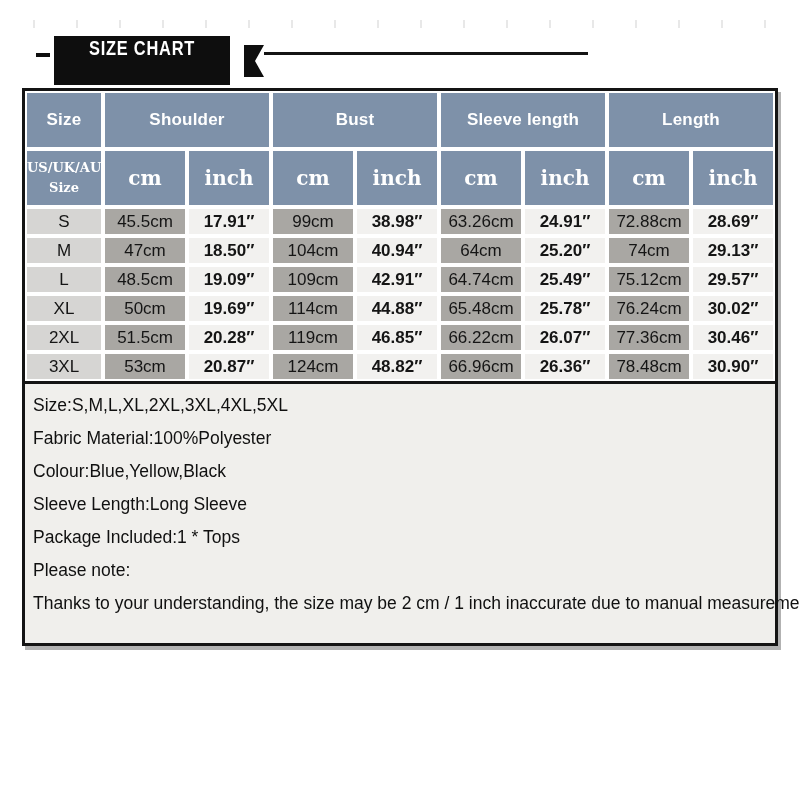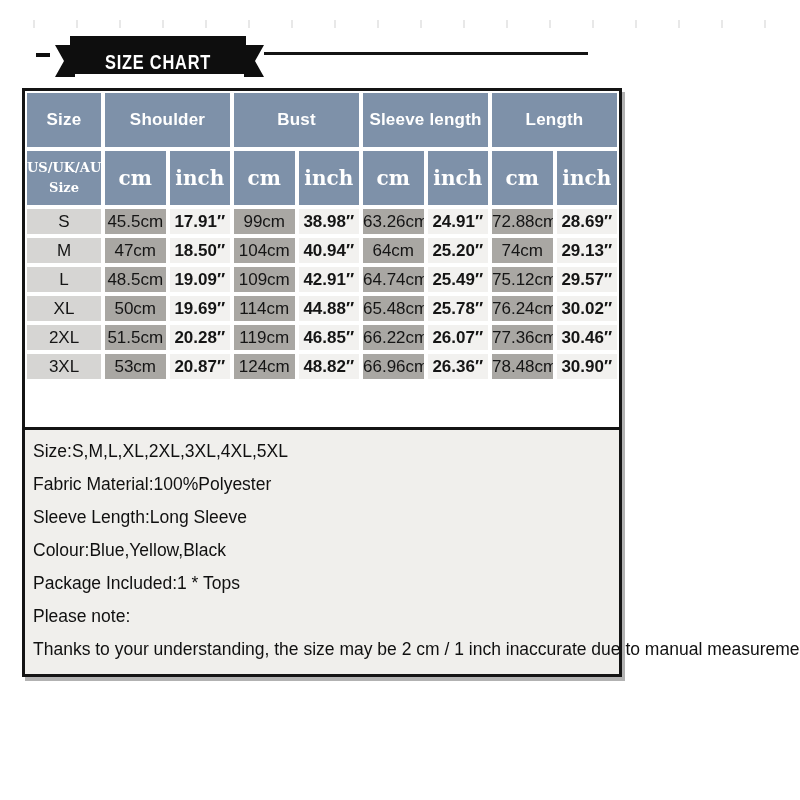--- a/index.html
+++ b/index.html
@@ -12,48 +12,48 @@
   body{
     width:800px;height:800px;background:#ffffff;position:relative;
     font-family:"Liberation Sans",sans-serif;color:var(--text);overflow:hidden;
   }
   
   .dash{position:absolute;left:36px;top:53px;width:14px;height:4px;background:var(--banner-bg);}
   .fold{position:absolute;top:45px;width:20px;height:32px;background:var(--banner-bg);}
   .fold-left{left:55px;clip-path:polygon(0 0,100% 0,100% 100%,0 100%,45% 50%);}
   .fold-right{left:244px;clip-path:polygon(0 0,100% 0,55% 50%,100% 100%,0 100%);}
   .ribbon{
-    position:absolute;left:70px;top:36px;width:176px;height:38px;
-    background:var(--banner-bg);display:flex;align-items:flex-end;justify-content:center;
+    position:absolute;left:54px;top:36px;width:176px;height:49px;
+    background:var(--banner-bg);display:flex;align-items:flex-start;justify-content:center;
   }
   .ribbon-title{
     color:var(--banner-text);font-weight:700;font-size:21px;letter-spacing:1px;
     transform:scaleX(0.78);white-space:nowrap;
   }
   .rule{position:absolute;left:264px;top:52px;width:324px;height:3px;background:var(--border);}
   .tick{position:absolute;top:20px;width:2px;height:8px;background:var(--tick);opacity:.65;}
   
   .content-box{
-    position:absolute;left:22px;top:88px;width:600px;
+    position:absolute;left:22px;top:88px;width:756px;
     border:3px solid var(--border);background:#ffffff;
     box-shadow:3px 4px 0 rgba(115,115,115,.55);
   }
   table{border-collapse:separate;border-spacing:0;width:100%;table-layout:fixed;}
   col.size-col{width:78px;}
   th,td{border:2px solid #ffffff;text-align:center;padding:0;overflow:hidden;}
   thead th{background:var(--header-bg);color:#ffffff;vertical-align:middle;}
   .group-row th{height:58px;font-size:17px;font-weight:700;letter-spacing:.2px;}
   .unit-row th{height:58px;font-family:"DejaVu Serif",serif;font-size:20px;font-weight:700;}
   .unit-row th.size-head{font-size:13px;line-height:1.55;}
   tbody td{height:29px;font-size:17px;color:var(--text);}
   td.size{background:var(--size-cell-bg);}
   td.cm{background:var(--cm-cell-bg);}
   td.inch{background:var(--inch-cell-bg);font-weight:bold;}
   
-  .notes{border-top:3px solid var(--border);background:var(--notes-bg);padding:5px 6px 8px 8px;margin-top:46px;}
+  .notes{border-top:3px solid var(--border);background:var(--notes-bg);padding:5px 6px 23px 8px;}
   .note-line{font-size:17.5px;line-height:33px;white-space:nowrap;color:#101010;}
 </style>
 </head>
 <body>
 
 <div>
 
   <div id="ticks">
       <span class="tick" style="left: 33px;"></span>
       <span class="tick" style="left: 76px;"></span>
@@ -183,21 +183,21 @@
             <td class="cm">66.96cm</td>
             <td class="inch">26.36″</td>
             <td class="cm">78.48cm</td>
             <td class="inch">30.90″</td>
           </tr>
         </tbody>
     </table>
     <div class="notes" id="notes">
         <div class="note-line">Size:S,M,L,XL,2XL,3XL,4XL,5XL</div>
         <div class="note-line">Fabric Material:100%Polyester</div>
+        <div class="note-line">Colour:Blue,Yellow,Black</div>
         <div class="note-line">Sleeve Length:Long Sleeve</div>
-        <div class="note-line">Colour:Blue,Yellow,Black</div>
         <div class="note-line">Package Included:1 * Tops</div>
         <div class="note-line">Please note:</div>
         <div class="note-line">Thanks to your understanding, the size may be 2 cm / 1 inch inaccurate due to manual measurements.</div>
       </div>
   </div>
 
 </div>
 
 </body></html>

